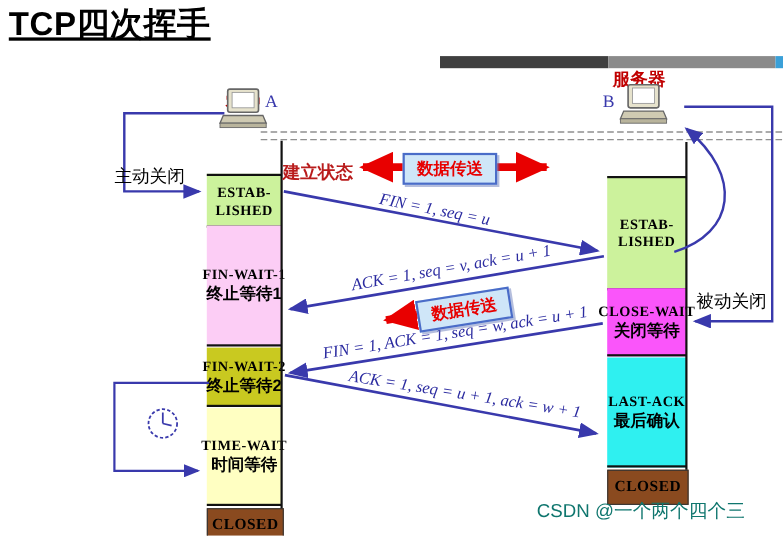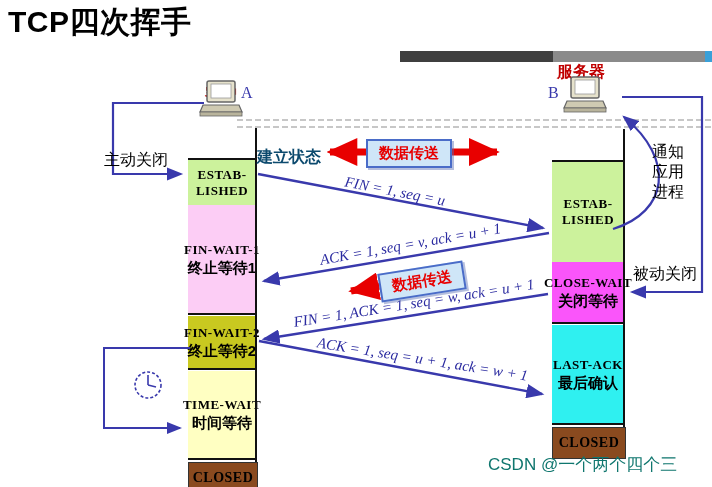--- a/index.html
+++ b/index.html
@@ -4,21 +4,21 @@
 <style>
   html,body{margin:0;padding:0;background:#ffffff;}
   #stage{
     position:relative;width:712px;height:487px;background:#ffffff;overflow:hidden;
     font-family:"Liberation Sans",sans-serif;
   }
   .abs{position:absolute;}
   
   .page-title{
     left:8px;top:2px;font-size:30px;font-weight:900;color:#000;
-    font-family:"Liberation Sans",sans-serif;letter-spacing:0.5px;
+    font-family:"Liberation Sans",sans-serif;letter-spacing:0.5px;text-decoration:underline;
   }
   
   .bar-seg{top:51px;height:11px;}
   
   .role-label{color:#c00000;font-weight:bold;font-size:16px;white-space:nowrap;z-index:3;}
   .host-letter{color:#3939ac;font-size:16px;font-family:"Liberation Serif",serif;z-index:3;}
   .computer{z-index:3;}
   
   .box{
     position:absolute;display:flex;flex-direction:column;align-items:center;justify-content:center;
@@ -35,21 +35,21 @@
   .b-estab-c{left:188px;top:128px;width:68px;height:45px;background:#ccf29c;border-top:2px solid #111;border-bottom:2px solid #111;}
   .b-finw1 {left:188px;top:175px;width:68px;height:108px;background:#fccdf5;border-bottom:2px solid #111;}
   .b-finw2 {left:188px;top:286px;width:68px;height:52px;background:#c9c920;border-bottom:2px solid #111;}
   .b-timew {left:188px;top:341px;width:68px;height:87px;background:#ffffc2;border-bottom:2px solid #111;}
   .b-closed-c{left:188px;top:432px;width:68px;height:30px;background:#8a4a1f;border:1px solid #333;}
   .b-estab-s{left:552px;top:130px;width:72px;height:100px;background:#ccf29c;border-top:2px solid #111;border-bottom:2px solid #111;}
   .b-closew {left:552px;top:232px;width:72px;height:60px;background:#fa55fa;border-bottom:2px solid #111;}
   .b-lastack{left:552px;top:295px;width:72px;height:98px;background:#2ff0f0;border-bottom:2px solid #111;}
   .b-closed-s{left:552px;top:397px;width:72px;height:30px;background:#8a4a1f;border:1px solid #333;}
   
-  .estab-note{left:257px;top:147px;font-size:16px;font-weight:bold;color:#0c4a6e;white-space:nowrap;z-index:3;}
+  .estab-note{left:257px;top:147px;font-size:16px;font-weight:bold;color:#b91c1c;white-space:nowrap;z-index:3;}
   
   .blue-note{color:#000000;font-size:16px;white-space:nowrap;z-index:3;}
   .notify-block{left:652px;top:142px;line-height:20px;text-align:left;}
   
   .msg{
     position:absolute;z-index:3;color:#2b2ba0;font-family:"Liberation Serif",serif;
     font-style:italic;font-size:15px;white-space:nowrap;text-align:center;
   }
   
   .dt-box{
@@ -128,25 +128,20 @@
   <div class="box b-lastack">
     <span class="en">LAST-ACK</span>
     <span class="zh">最后确认</span>
   </div>
   <div class="box b-closed-s">
     <span class="en" style="font-size:14px;">CLOSED</span>
   </div>
 
   <div class="abs blue-note" style="left:104px;top:150px;">主动关闭</div>
   <div class="abs blue-note" style="left:633px;top:264px;">被动关闭</div>
-  <div class="abs blue-note notify-block">
-    <div>通知</div>
-    <div>应用</div>
-    <div>进程</div>
-  </div>
 
   <div class="msg" style="left:300px;top:183px;width:190px;transform:rotate(11deg);">FIN = 1, seq = u</div>
   <div class="msg" style="left:298px;top:236px;width:225px;transform:rotate(-10deg);">ACK = 1, seq = v, ack = u + 1</div>
   <div class="msg" style="left:283px;top:295px;width:262px;transform:rotate(-9deg);">FIN = 1, ACK = 1, seq = w, ack = u + 1</div>
   <div class="msg" style="left:300px;top:351px;width:245px;transform:rotate(9deg);">ACK = 1, seq = u + 1, ack = w + 1</div>
 
   <div class="dt-box" style="left:366px;top:139px;">数据传送</div>
   <div class="dt-box" style="left:379px;top:267px;transform:rotate(-9deg);">数据传送</div>
 
   <svg id="overlay" width="712" height="487" viewBox="0 0 712 487">

